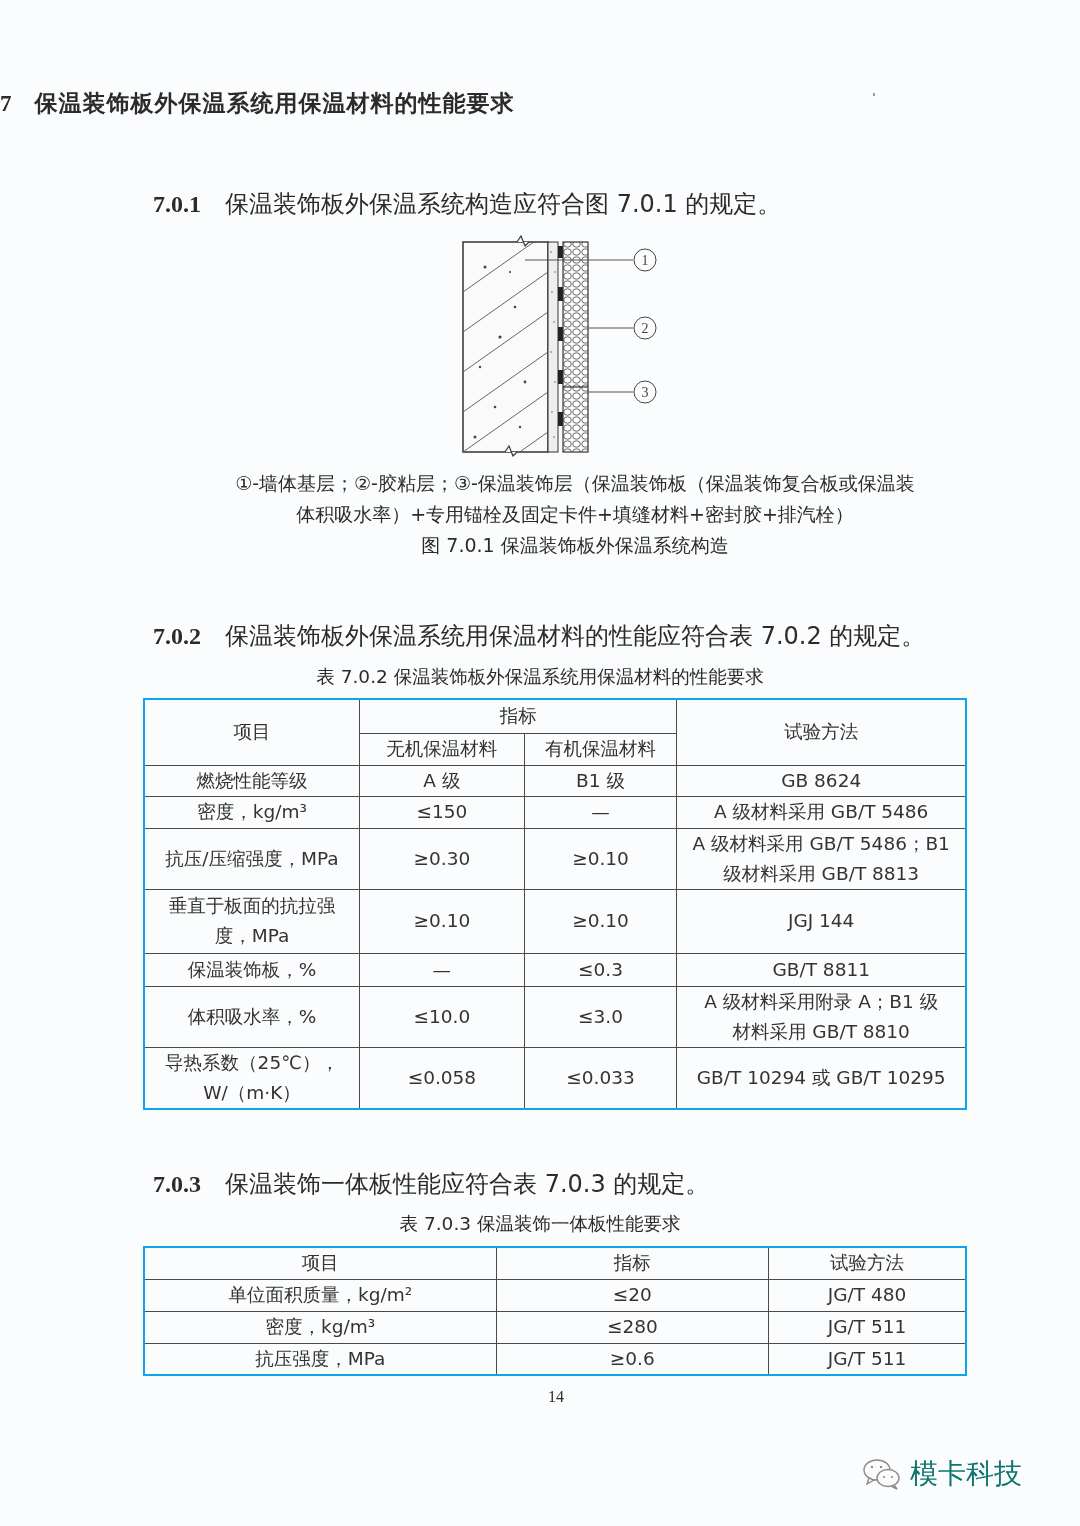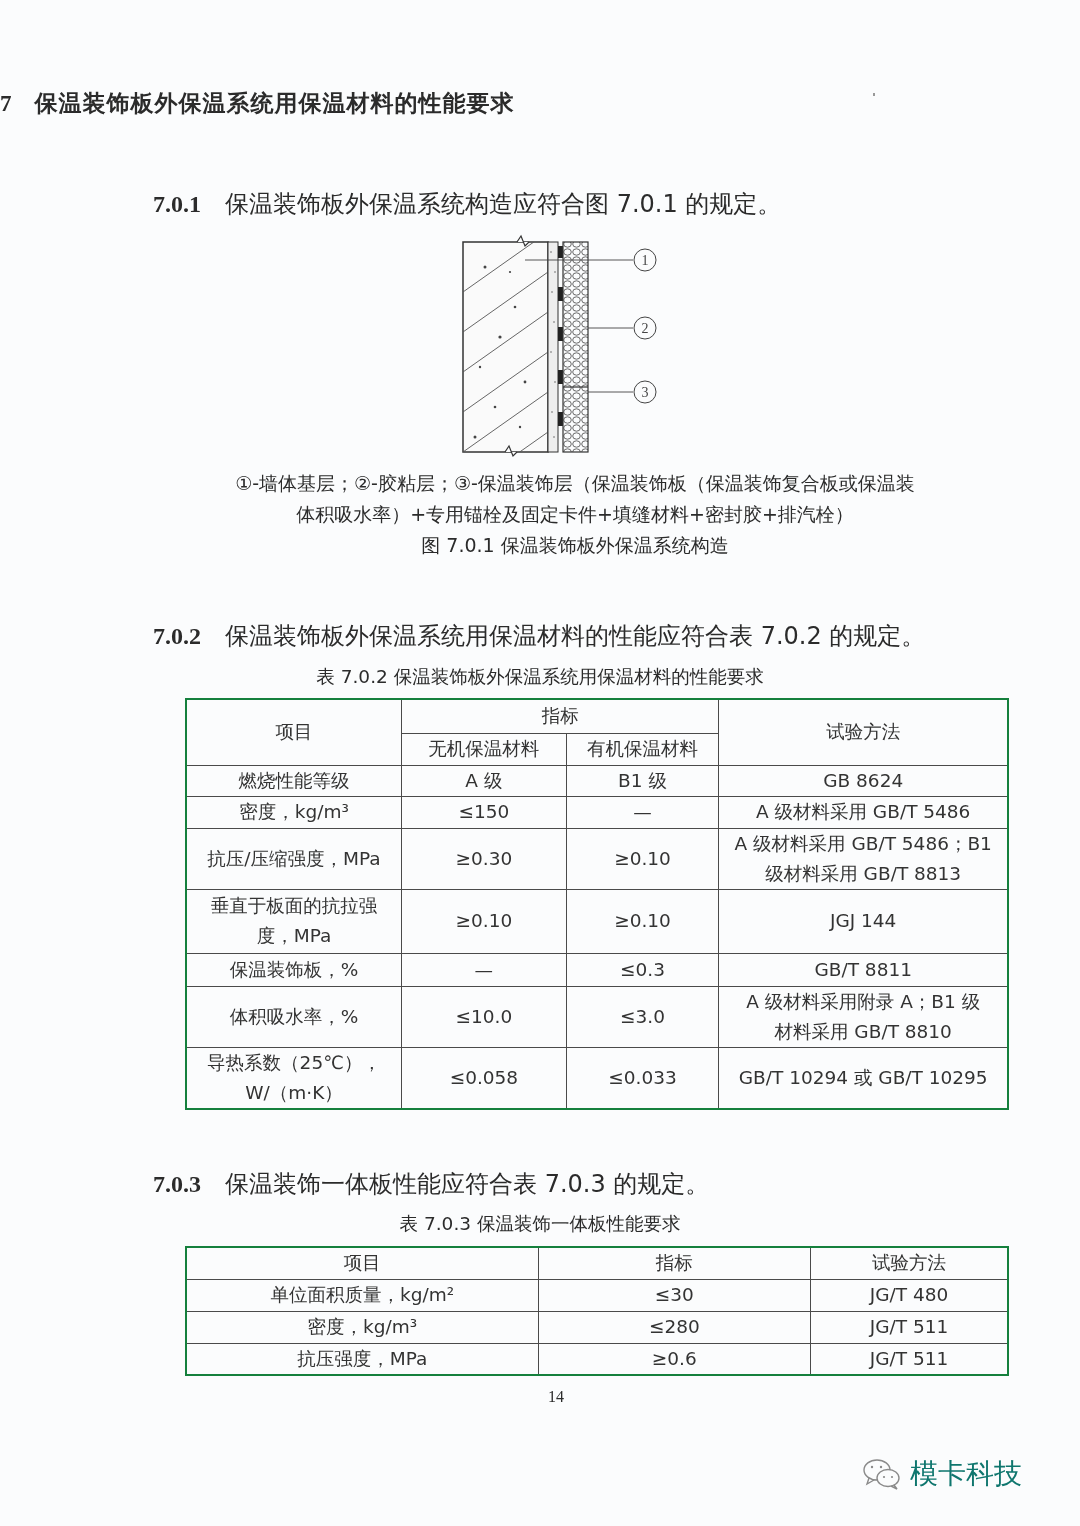--- a/index.html
+++ b/index.html
@@ -37,21 +37,21 @@
     }
     table.std {
       position: absolute; border-collapse: collapse;
       font-family: "DejaVu Sans", sans-serif;
       font-size: 18.5px; color: #333;
     }
     table.std td {
       border: 1.5px solid #4a4a4a; text-align: center; vertical-align: middle;
       padding: 0 6px; line-height: 30px;
     }
-    table.std { border: 2px solid #15803d; margin-left: 42px; }
+    table.std { border: 2px solid #0ea5e9; }
     .page-num {
       left: 0; width: 1112px; top: 1388px; text-align: center;
       font-size: 16px; font-family: "Liberation Serif", serif;
     }
     .watermark {
       left: 862px; top: 1455px; font-size: 28px; color: #0f766e;
       font-family: "DejaVu Sans", sans-serif; display: flex; align-items: center; gap: 8px;
     }
     .wm-icon { width: 40px; height: 34px; }
     .dot-mark { left: 873px; top: 93px; width: 2px; height: 3px; background: #999; }
@@ -237,21 +237,21 @@
       <col style="width:198px">
   </colgroup>
   <tbody>
       <tr style="height:32px">
     <td>项目</td>
     <td>指标</td>
     <td>试验方法</td>
   </tr>
   <tr style="height:32px">
     <td>单位面积质量，kg/m²</td>
-    <td>≤30</td>
+    <td>≤20</td>
     <td>JG/T 480</td>
   </tr>
   <tr style="height:32px">
     <td>密度，kg/m³</td>
     <td>≤280</td>
     <td>JG/T 511</td>
   </tr>
   <tr style="height:32px">
     <td>抗压强度，MPa</td>
     <td>≥0.6</td>

